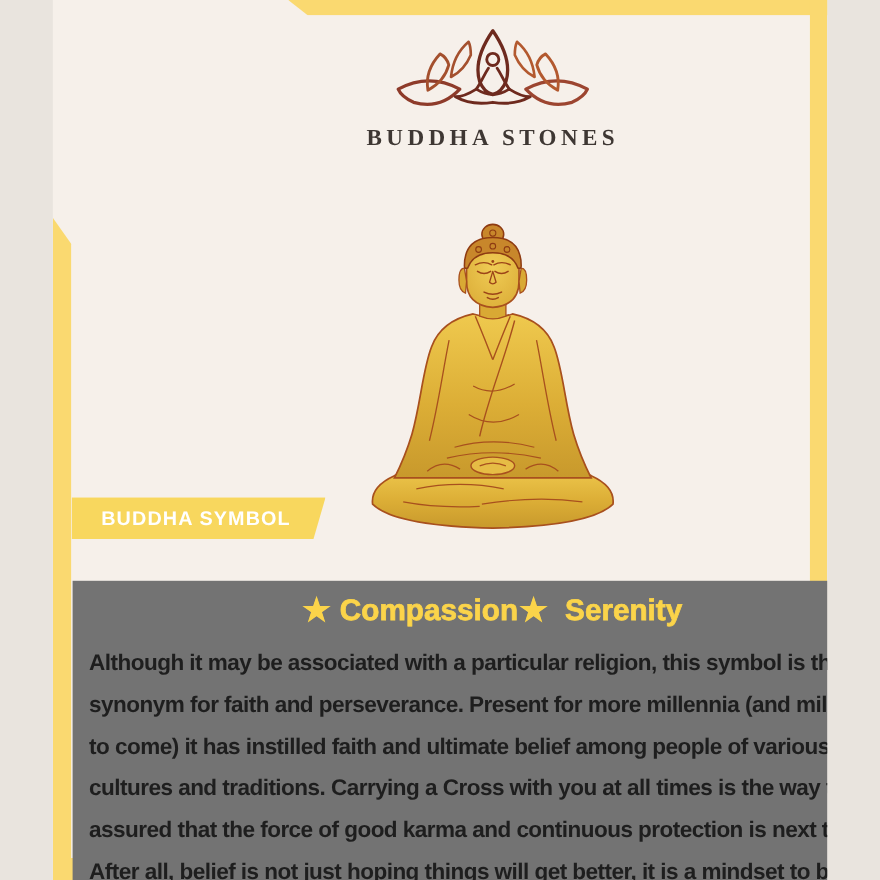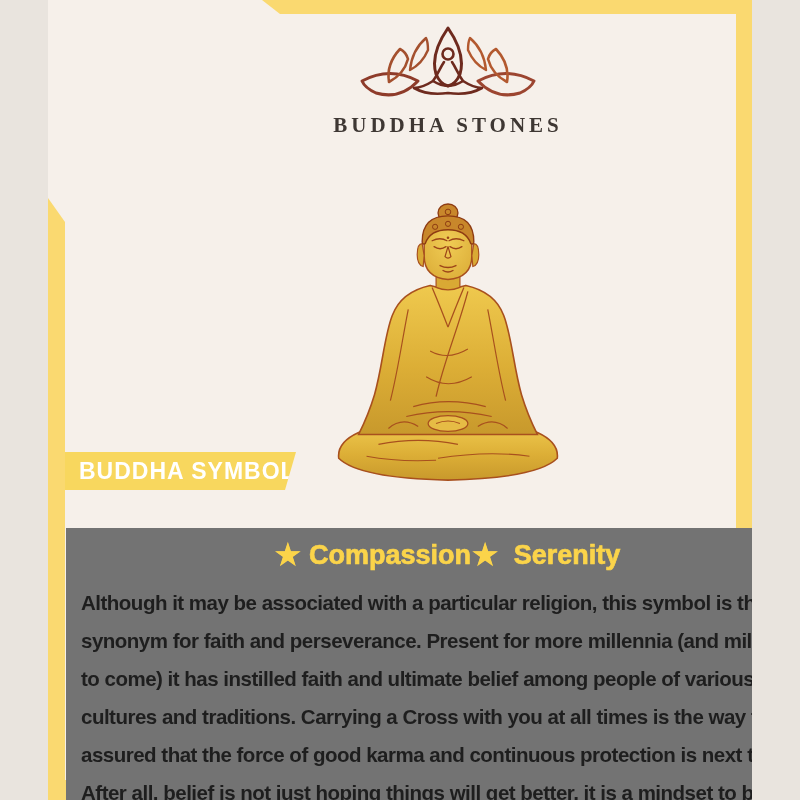--- a/index.html
+++ b/index.html
@@ -27,22 +27,22 @@
   .title-band{position:absolute;left:165px;top:142px;width:472px;height:56px;
     background:#fdfbf9;display:flex;align-items:center;justify-content:center;}
   .title-band h1{margin:0;font-size:38px;font-weight:bold;color:#fcd84b;
     letter-spacing:0;-webkit-text-stroke:1.1px #fcd84b;}
   
   .statue{position:absolute;left:269px;top:200px;width:262px;height:298px;}
   
   .ribbon{position:absolute;left:17px;top:452px;width:231px;height:38px;
     background:#f8d75e;display:flex;align-items:center;
     clip-path:polygon(0 0,100% 0,calc(100% - 11px) 100%,0 100%);}
-  .ribbon span{color:#ffffff;font-size:23px;font-weight:600;
-    letter-spacing:1px;padding-left:14px;}
+  .ribbon span{color:#ffffff;font-size:18px;font-weight:600;
+    letter-spacing:1px;padding-left:27px;}
   
   .content-box{position:absolute;left:18px;top:528px;width:764px;height:272px;
     background:#737373;}
   .traits{margin-top:11px;text-align:center;font-size:27px;font-weight:bold;
     color:#fbd44a;-webkit-text-stroke:0.7px #fbd44a;}
   .traits .star{margin-right:9px;}
   .traits .unit2{margin-left:2px;}
   .content-box p{width:749px;margin:13px 0 0 15px;font-size:20.5px;
     font-weight:bold;line-height:38px;letter-spacing:-0.5px;color:#1e1e1e;}
 </style>

